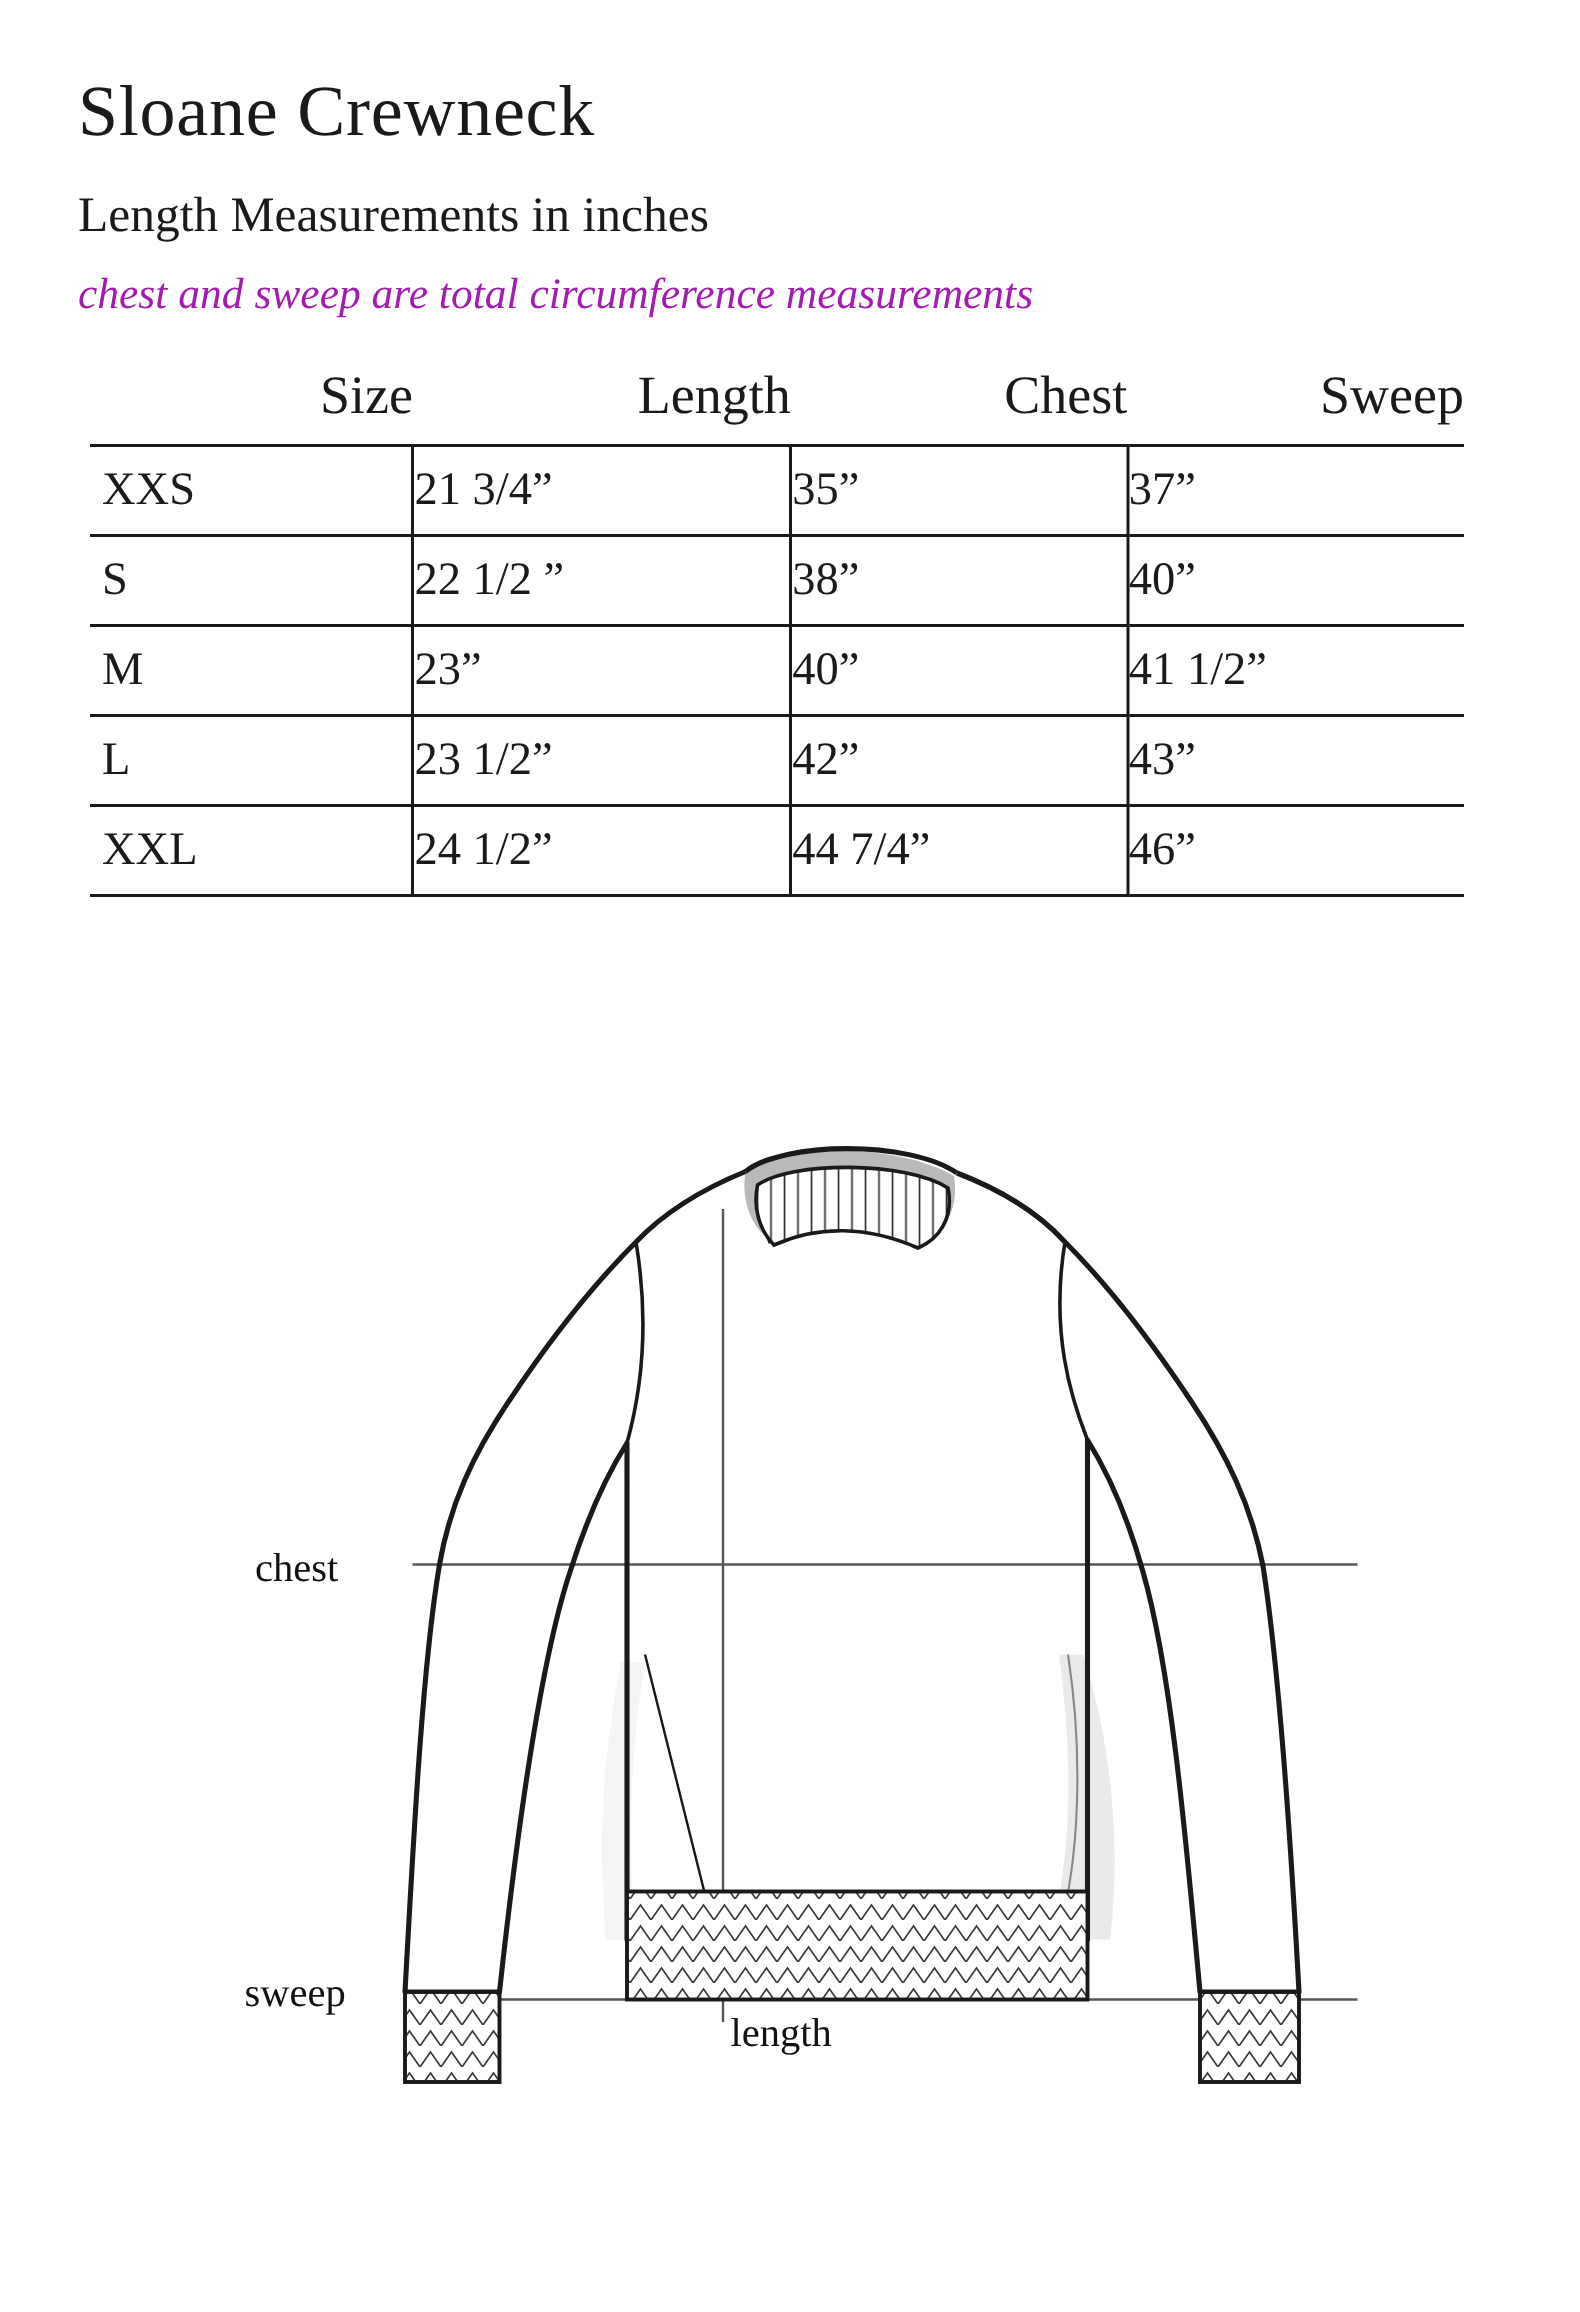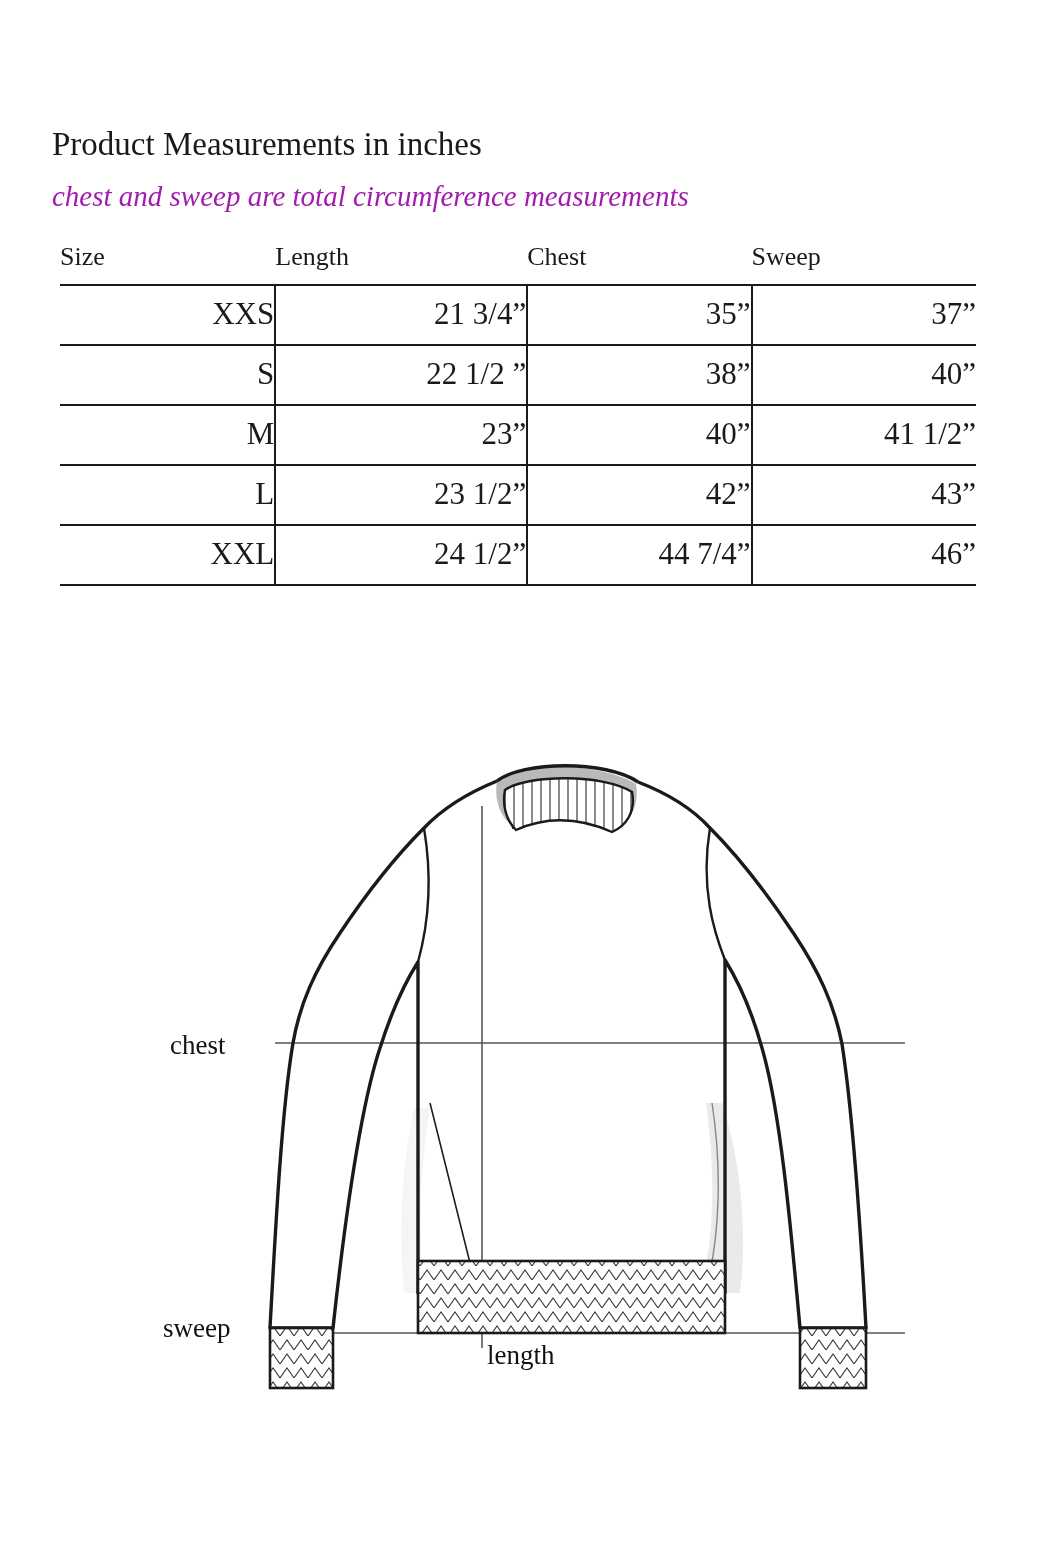--- a/index.html
+++ b/index.html
@@ -64,32 +64,32 @@
     width: 100%;
     table-layout: fixed;
   }
   table.size-table col.c-size   { width: 23.5%; }
   table.size-table col.c-length { width: 27.5%; }
   table.size-table col.c-chest  { width: 24.5%; }
   table.size-table col.c-sweep  { width: 24.5%; }
 
   table.size-table th {
     font-weight: 400;
-    font-size: 26px;
+    font-size: 36px;
     padding: 4px 0 12px 0;
-    text-align: left;
+    text-align: right;
     border: none;
     color: #1a1a1a;
   }
   table.size-table thead tr {
     border-bottom: 2px solid #1a1a1a;
   }
   table.size-table td {
     font-size: 31px;
-    text-align: right;
+    text-align: left;
     padding: 10px 0 12px 0;
     border-bottom: 2px solid #1a1a1a;
     color: #1a1a1a;
   }
   table.size-table td.size-cell {
     border-right: 2px solid #1a1a1a;
     padding-left: 8px;
   }
   table.size-table td.length-cell {
     border-right: 2px solid #1a1a1a;
@@ -120,21 +120,22 @@
   }
   .lbl-chest { left: 170px; top: 1030px; }
   .lbl-sweep { left: 163px; top: 1313px; }
   .lbl-length { left: 487px; top: 1340px; }
 </style>
 </head>
 <body>
 
 <div class="page">
 
-  <div class="subtitle">Product Measurements in inches</div>
+  <div class="title">Sloane Crewneck</div>
+  <div class="subtitle">Length Measurements in inches</div>
   <div class="note">chest and sweep are total circumference measurements</div>
 
   <div class="table-wrap">
     <table class="size-table">
       <colgroup>
         <col class="c-size">
           <col class="c-length">
           <col class="c-chest">
           <col class="c-sweep">
       </colgroup>

